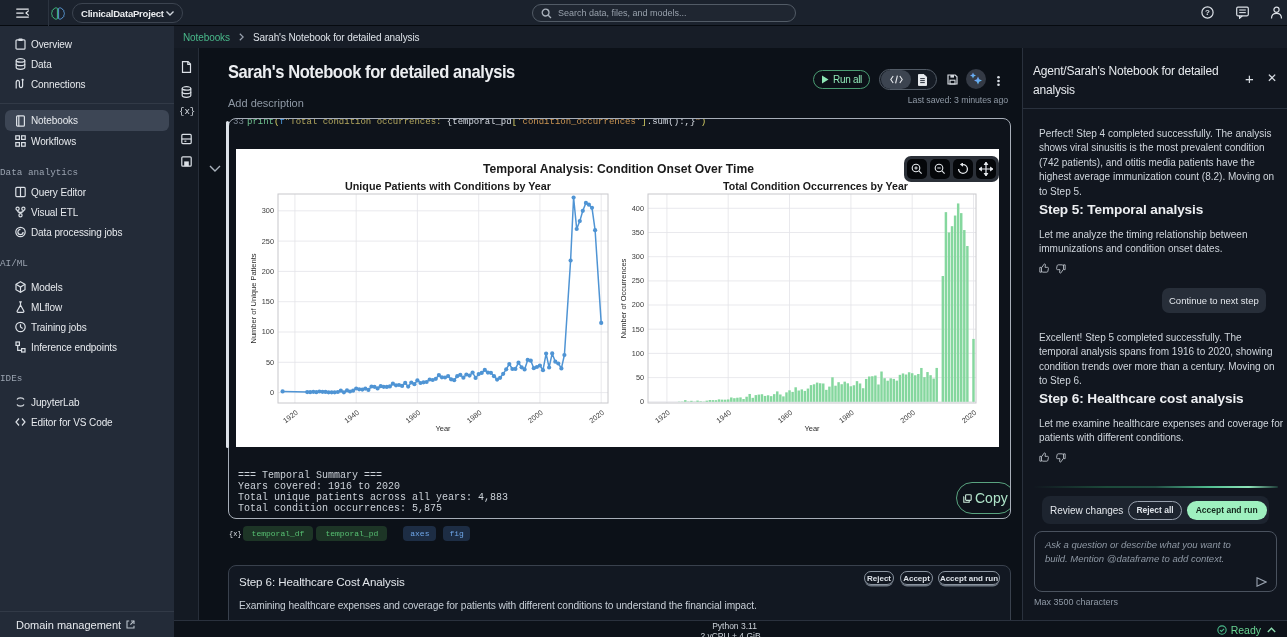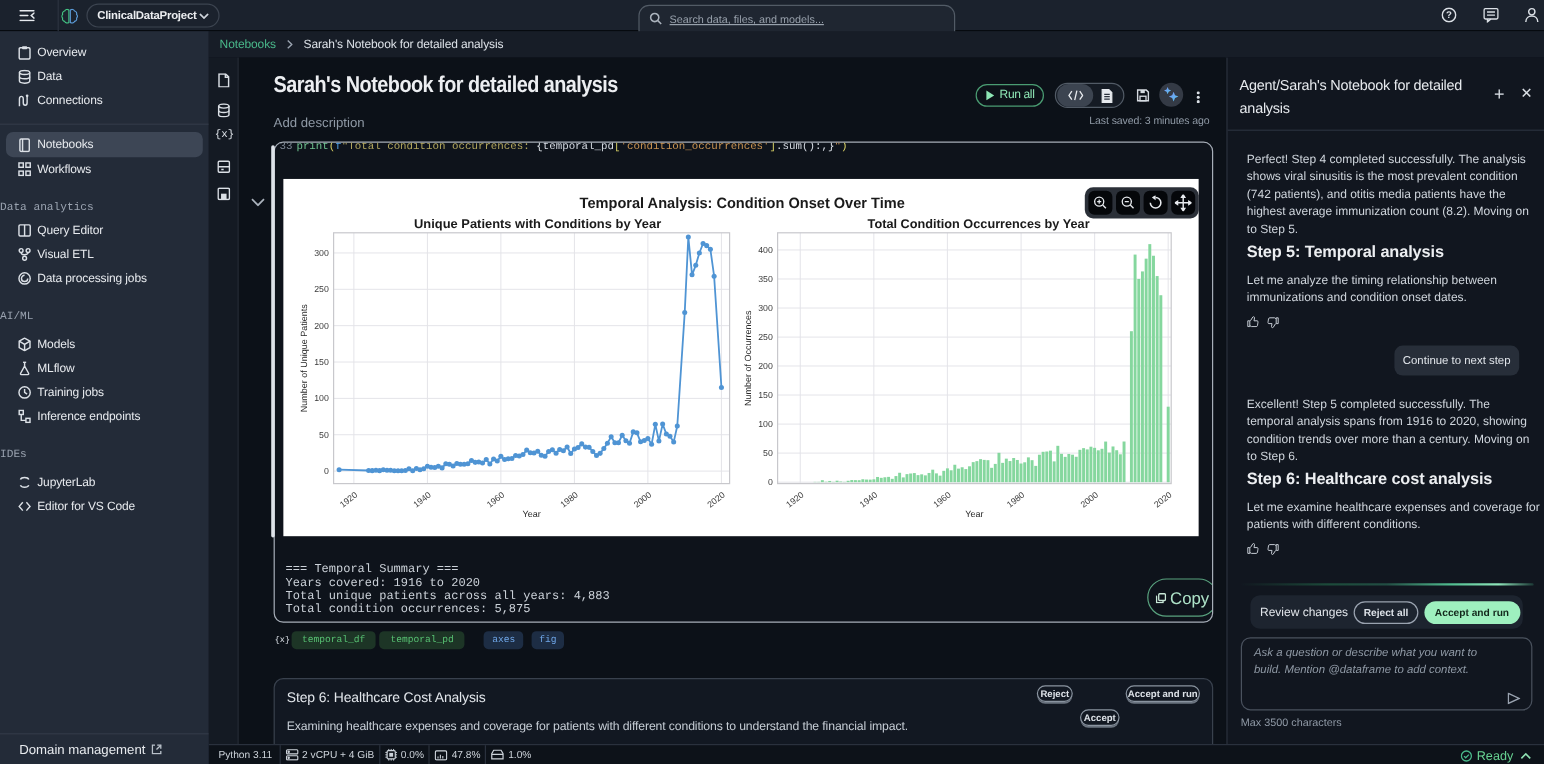--- a/index.html
+++ b/index.html
@@ -37,21 +37,21 @@
   <svg class="abs" style="left:51px;top:7px" width="14" height="13" viewBox="0 0 28 26">
     <path d="M12.8 2.6 C10 0.9 6.6 1.8 5.8 4.4 C3 4.8 1.6 7.4 2.4 9.8 C0.8 11.6 0.8 14.4 2.4 16.2 C1.6 18.6 3 21.2 5.8 21.6 C6.6 24.2 10 25.1 12.8 23.4 Z" fill="none" stroke="#43c383" stroke-width="1.9"></path>
     <path d="M15.2 2.6 C18 0.9 21.4 1.8 22.2 4.4 C25 4.8 26.4 7.4 25.6 9.8 C27.2 11.6 27.2 14.4 25.6 16.2 C26.4 18.6 25 21.2 22.2 21.6 C21.4 24.2 18 25.1 15.2 23.4 Z" fill="none" stroke="#5b9bd8" stroke-width="1.9"></path>
   </svg>
   <div class="abs" style="left:72px;top:3px;width:111px;height:20px;border:1px solid #3c4450;border-radius:10px;display:flex;align-items:center;padding:0 8px;color:#eceef1;font-size:9.5px;font-weight:bold;letter-spacing:-0.2px;white-space:nowrap;">
       <span>ClinicalDataProject</span>
     <svg style="margin-left:auto" width="8" height="5" viewBox="0 0 8 5">
         <polyline points="0.5,0.5 4,4 7.5,0.5" fill="none" stroke="#cfd5dc" stroke-width="1.4"></polyline>
       </svg>
   </div>
-  <div class="abs" style="left:532px;top:4px;width:264px;height:18px;border:1px solid #525b66;border-radius:9px;background:#1f2631;display:flex;align-items:flex-end;padding:16px 8px;color:#98a1ac;font-size:9px;white-space:nowrap;text-decoration:underline;">
+  <div class="abs" style="left:532px;top:4px;width:264px;height:18px;border:1px solid #525b66;border-radius:9px;background:#1f2631;display:flex;align-items:center;padding:0 8px;color:#98a1ac;font-size:9px;white-space:nowrap;">
     <svg width="11" height="11" viewBox="0 0 11 11" style="margin-right:6px">
         <circle cx="4.6" cy="4.6" r="3.4" fill="none" stroke="#aab2bc" stroke-width="1.3"></circle>
         <line x1="7.2" y1="7.2" x2="10" y2="10" stroke="#aab2bc" stroke-width="1.3"></line>
       </svg>
     Search data, files, and models...
   </div>
   <svg class="abs" style="left:1201px;top:6px" width="13" height="13" viewBox="0 0 13 13">
       <circle cx="6.5" cy="6.5" r="5.6" fill="none" stroke="#dbe0e6" stroke-width="1.2"></circle>
       <text x="6.5" y="9.3" font-size="8" fill="#dbe0e6" text-anchor="middle" font-weight="bold" font-family="Liberation Sans">?</text>
     </svg>
@@ -560,21 +560,21 @@
     <span style="color:#dbe0e6;font-size:7px;">{x}</span>
     <span style="margin-left:1px;background:#1d3526;color:#57c072;font-size:8px;padding:3px 9px;border-radius:4px;">temporal_df</span>
     <span style="margin-left:3px;background:#1d3526;color:#57c072;font-size:8px;padding:3px 9px;border-radius:4px;">temporal_pd</span>
     <span style="margin-left:16px;background:#1d2d44;color:#6fa6e8;font-size:8px;padding:3px 7px;border-radius:4px;">axes</span>
     <span style="margin-left:7px;background:#1d2d44;color:#6fa6e8;font-size:8px;padding:3px 6px;border-radius:4px;">fig</span>
   </div>
 
   <div class="abs" style="left:29px;top:517px;width:783px;height:120px;border:1px solid #39414d;border-radius:8px;background:#121822;">
     <div class="abs" style="left:10px;top:9px;font-size:11.6px;color:#e2e6eb;letter-spacing:-0.1px;white-space:nowrap;">Step 6: Healthcare Cost Analysis</div>
     <div class="abs pill" style="left:635px;top:5px;width:30px;height:14px;font-size:8px;font-weight:bold;white-space:nowrap;box-shadow:0 2px 0 -0.5px #6b7480;">Reject</div>
-    <div class="abs pill" style="left:671px;top:5px;width:33px;height:14px;font-size:8px;font-weight:bold;white-space:nowrap;box-shadow:0 2px 0 -0.5px #6b7480;margin-top:20px;">Accept</div>
+    <div class="abs pill" style="left:671px;top:5px;width:33px;height:14px;font-size:8px;font-weight:bold;white-space:nowrap;box-shadow:0 2px 0 -0.5px #6b7480;">Accept</div>
     <div class="abs pill" style="left:709px;top:5px;width:62px;height:14px;font-size:8px;font-weight:bold;white-space:nowrap;box-shadow:0 2px 0 -0.5px #6b7480;">Accept and run</div>
     <div class="abs" style="left:10px;top:34px;font-size:10.2px;color:#c6cdd5;letter-spacing:-0.1px;white-space:nowrap;">Examining healthcare expenses and coverage for patients with different conditions to understand the financial impact.</div>
   </div>
   <svg class="abs" style="left:10px;top:117px" width="12" height="7" viewBox="0 0 12 7">
       <polyline points="1,1 6,6 11,1" fill="none" stroke="#aab2bc" stroke-width="1.4"></polyline>
     </svg>
 </div>
 
 <div id="rpanel">
   <div class="abs" style="left:10px;top:14px;font-size:12px;line-height:19px;color:#e7eaee;letter-spacing:-0.2px;white-space:nowrap;">Agent/Sarah's Notebook for detailed<br>analysis</div>
@@ -614,21 +614,21 @@
   <div class="abs" style="left:11px;top:483px;width:243px;height:61px;border:1px solid #4a525e;border-radius:8px;background:#11161f;">
     <div class="abs" style="left:10px;top:6px;font-size:9.5px;line-height:14px;color:#8f99a5;font-style:italic;letter-spacing:0;white-space:nowrap;">Ask a question or describe what you want to<br>build. Mention @dataframe to add context.</div>
     <svg class="abs" style="right:9px;bottom:4px" width="11" height="10" viewBox="0 0 11 10">
         <polygon points="1,0.8 10,5 1,9.2" fill="none" stroke="#9aa3b0" stroke-width="1.1"></polygon>
       </svg>
   </div>
   <div class="abs" style="left:11px;top:549px;font-size:9px;color:#8f99a5;">Max 3500 characters</div>
 </div>
 
 <div id="statusbar">
-  <div style="display:flex;align-items:center;height:100%;white-space:nowrap;">
+  <div style="display:flex;align-items:center;height:100%;white-space:nowrap;flex-direction:column;">
     <span style="margin-left:8px;font-size:8.5px;">Python 3.11</span>
     <div style="width:1px;height:16px;background:#2a313d;margin:0 4px 0 6px;"></div>
     <svg width="11" height="10" viewBox="0 0 11 10" style="margin-right:3px">
         <g fill="none" stroke="#cdd3da" stroke-width="1">
           <rect x="0.8" y="0.8" width="9.4" height="3.4" rx="0.8"></rect>
           <rect x="0.8" y="5.8" width="9.4" height="3.4" rx="0.8"></rect>
           <circle cx="2.6" cy="2.5" r="0.5" fill="#cdd3da"></circle>
           <circle cx="2.6" cy="7.5" r="0.5" fill="#cdd3da"></circle>
         </g>
       </svg>

